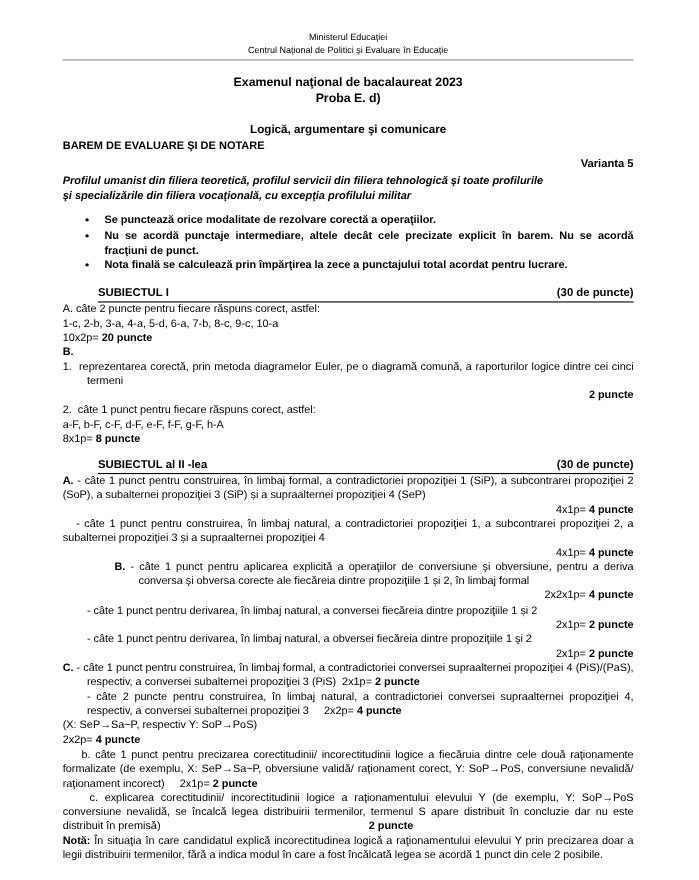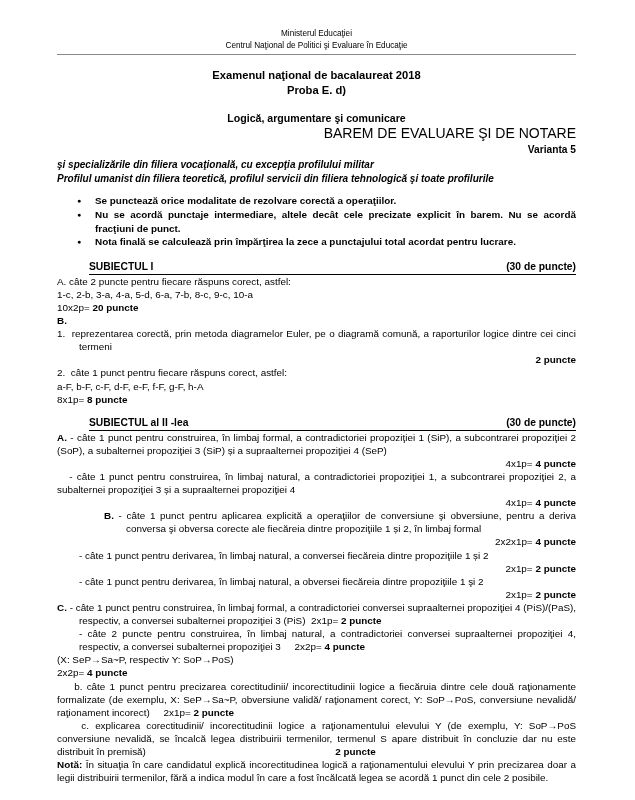--- a/index.html
+++ b/index.html
@@ -48,23 +48,23 @@
     line-height: 14.5px;
   }
   .disc-title {
     text-align: center;
     font-weight: bold;
     font-size: 10.6px;
     line-height: 13.8px;
     margin-top: 15px;
   }
   .barem-title {
-    text-align: right;
-    font-weight: normal;
-    font-size: 14px;
+    text-align: left;
+    font-weight: bold;
+    font-size: 10px;
     line-height: 14.2px;
   }
   .varianta {
     text-align: right;
     font-weight: bold;
     font-size: 10.2px;
     line-height: 14px;
     margin-top: 3px;
   }
   .profil {
@@ -148,27 +148,27 @@
 
 <div class="page">
 
   <div>
     <div class="ministry">Ministerul Educaţiei</div>
     <div class="ministry">Centrul Naţional de Politici şi Evaluare în Educaţie</div>
     <div class="header-rule"></div>
   </div>
 
   <div>
-    <div class="exam-title">Examenul naţional de bacalaureat 2018</div>
+    <div class="exam-title">Examenul naţional de bacalaureat 2023</div>
     <div class="exam-sub">Proba E. d)</div>
     <div class="disc-title">Logică, argumentare şi comunicare</div>
     <div class="barem-title">BAREM DE EVALUARE ŞI DE NOTARE</div>
     <div class="varianta">Varianta 5</div>
+    <div class="profil">Profilul umanist din filiera teoretică, profilul servicii din filiera tehnologică şi toate profilurile</div>
     <div class="profil">şi specializările din filiera vocaţională, cu excepţia profilului militar</div>
-    <div class="profil">Profilul umanist din filiera teoretică, profilul servicii din filiera tehnologică şi toate profilurile</div>
   </div>
 
   <ul class="notes">
     <li>Se punctează orice modalitate de rezolvare corectă a operaţiilor.</li>
     <li>Nu se acordă punctaje intermediare, altele decât cele precizate explicit în barem. Nu se acordă fracţiuni de punct.</li>
     <li>Nota finală se calculează prin împărţirea la zece a punctajului total acordat pentru lucrare.</li>
   </ul>
 
   <div class="subject-head">
     <span>SUBIECTUL I</span>

